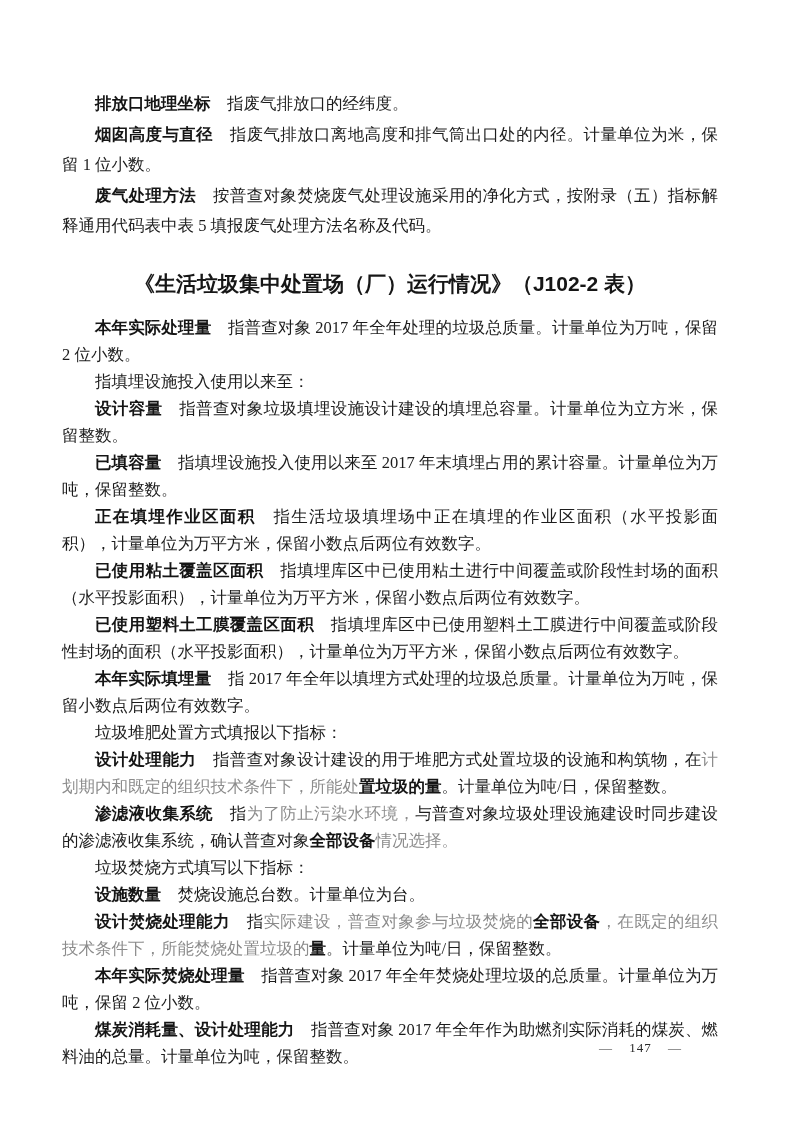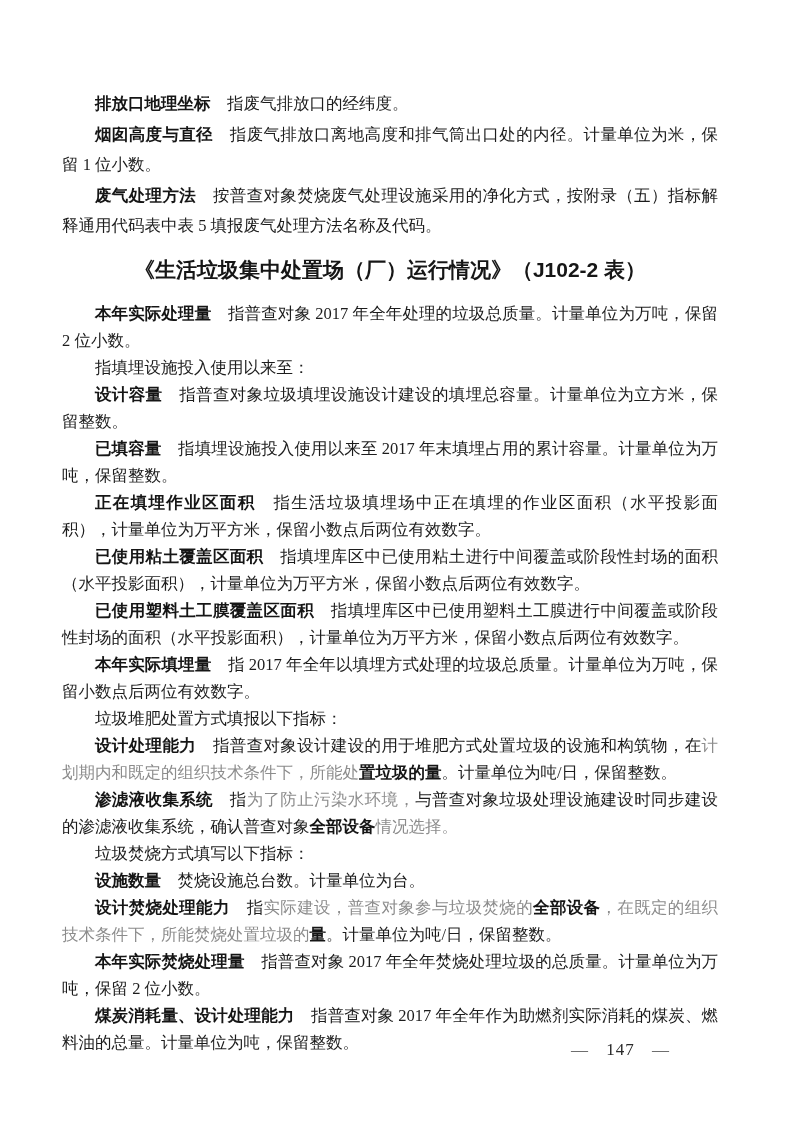--- a/index.html
+++ b/index.html
@@ -17,41 +17,41 @@
     font-size: 16.5px;
     text-align: justify;
   }
   .content p {
     margin: 0;
     text-indent: 2em;
   }
   .sec1 p { line-height: 30px; }
   .sec2 p { line-height: 27px; }
   .doc-title {
-    margin: 14px 0 15px 0;
+    margin: 28px 0 15px 0;
     font-family: "Liberation Sans", sans-serif;
     font-size: 21px;
     font-weight: bold;
     text-align: center;
     text-indent: 0;
     line-height: 30px;
     color: #161616;
   }
   .seg-normal { color: #1c1c1c; }
   .seg-bold {
     font-family: "Liberation Sans", sans-serif;
     font-weight: bold;
     color: #151515;
   }
   .seg-muted { color: #8c8c8c; }
   .footer {
     position: absolute;
     top: 1040px;
-    right: 80px;
-    font-size: 17px;
+    right: 68px;
+    font-size: 13px;
     color: #2a2a2a;
     letter-spacing: 1px;
   }
   .footer .dash { color: #555; padding: 0 10px; }
   .footer .num { padding: 0 2px; }
 </style>
 </head>
 <body>
 
 <div class="page">

